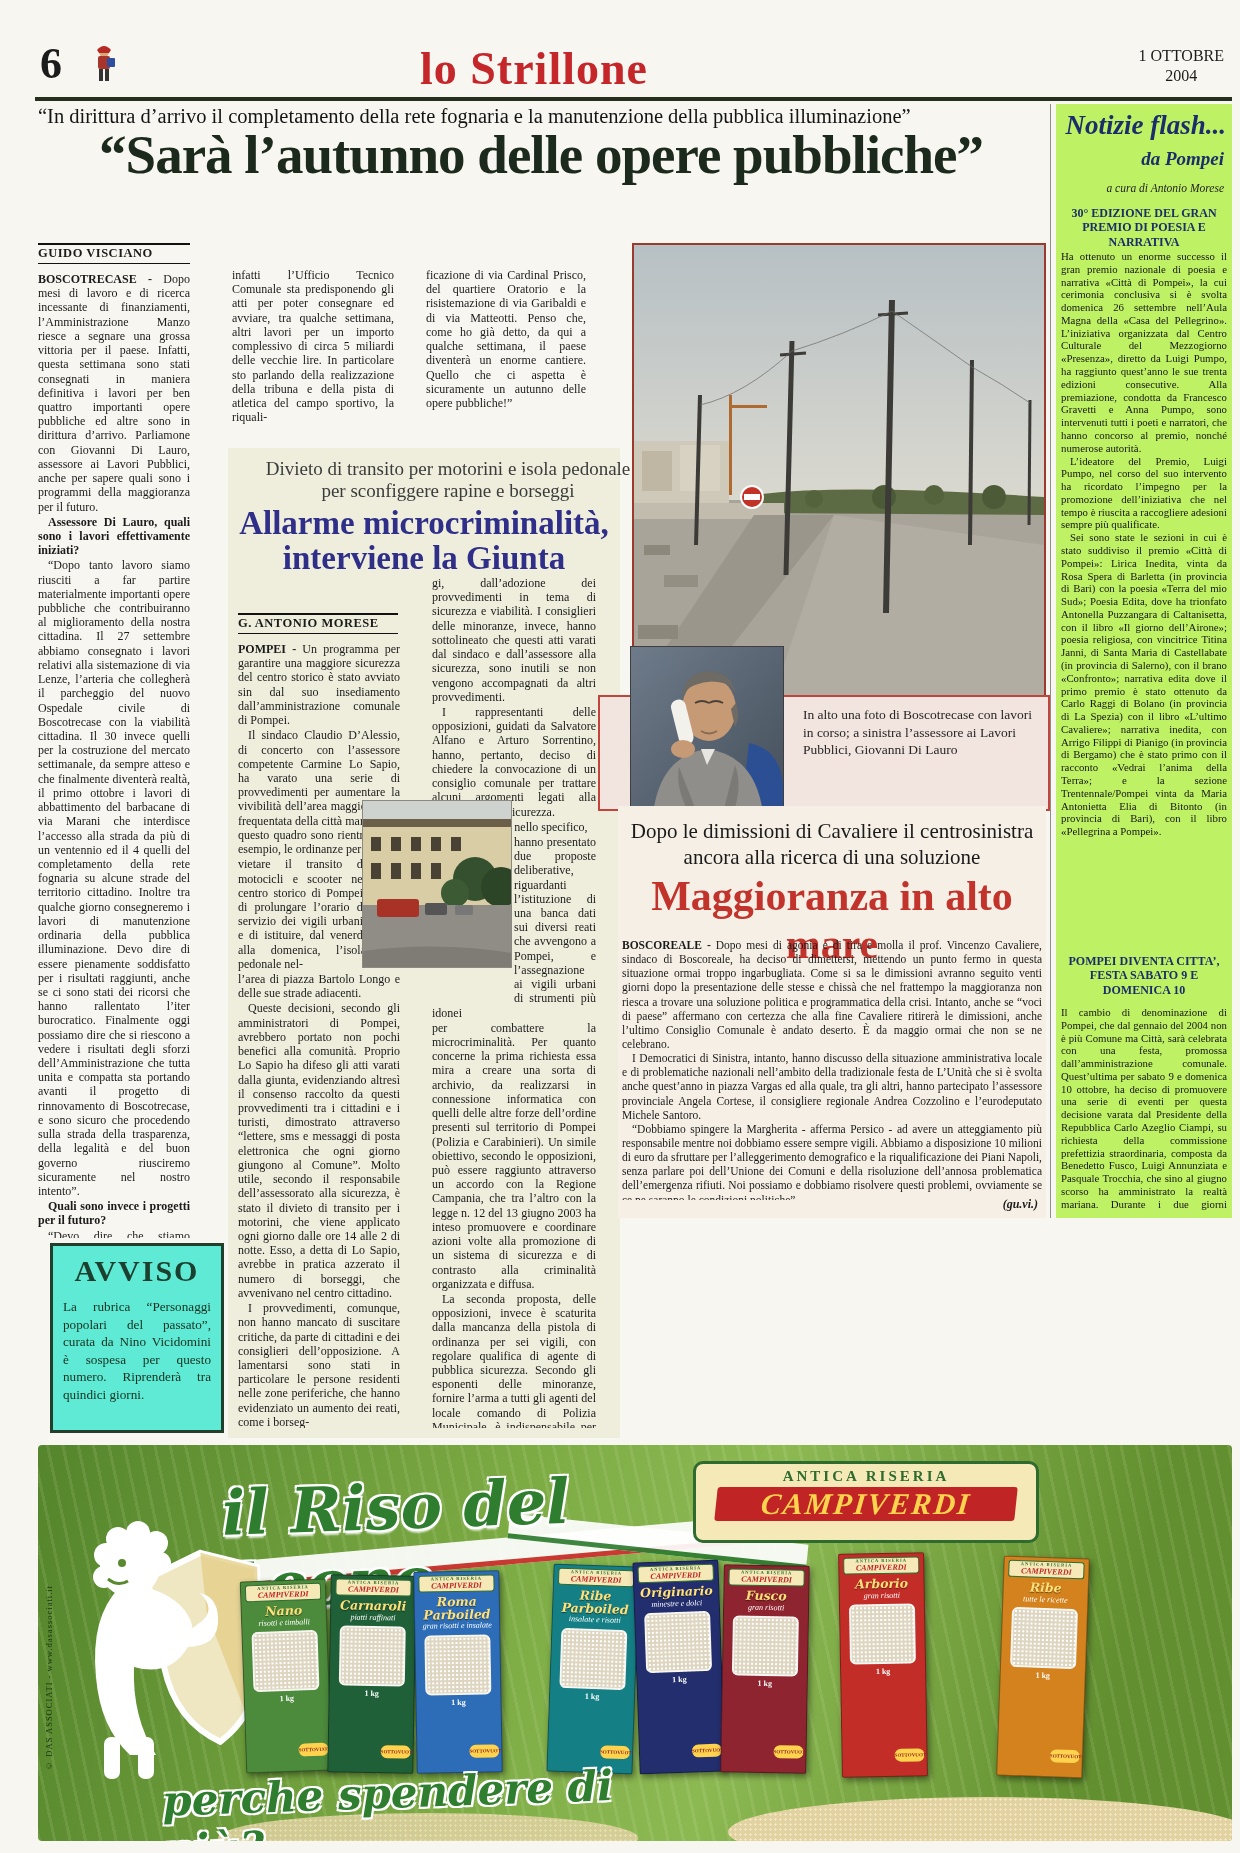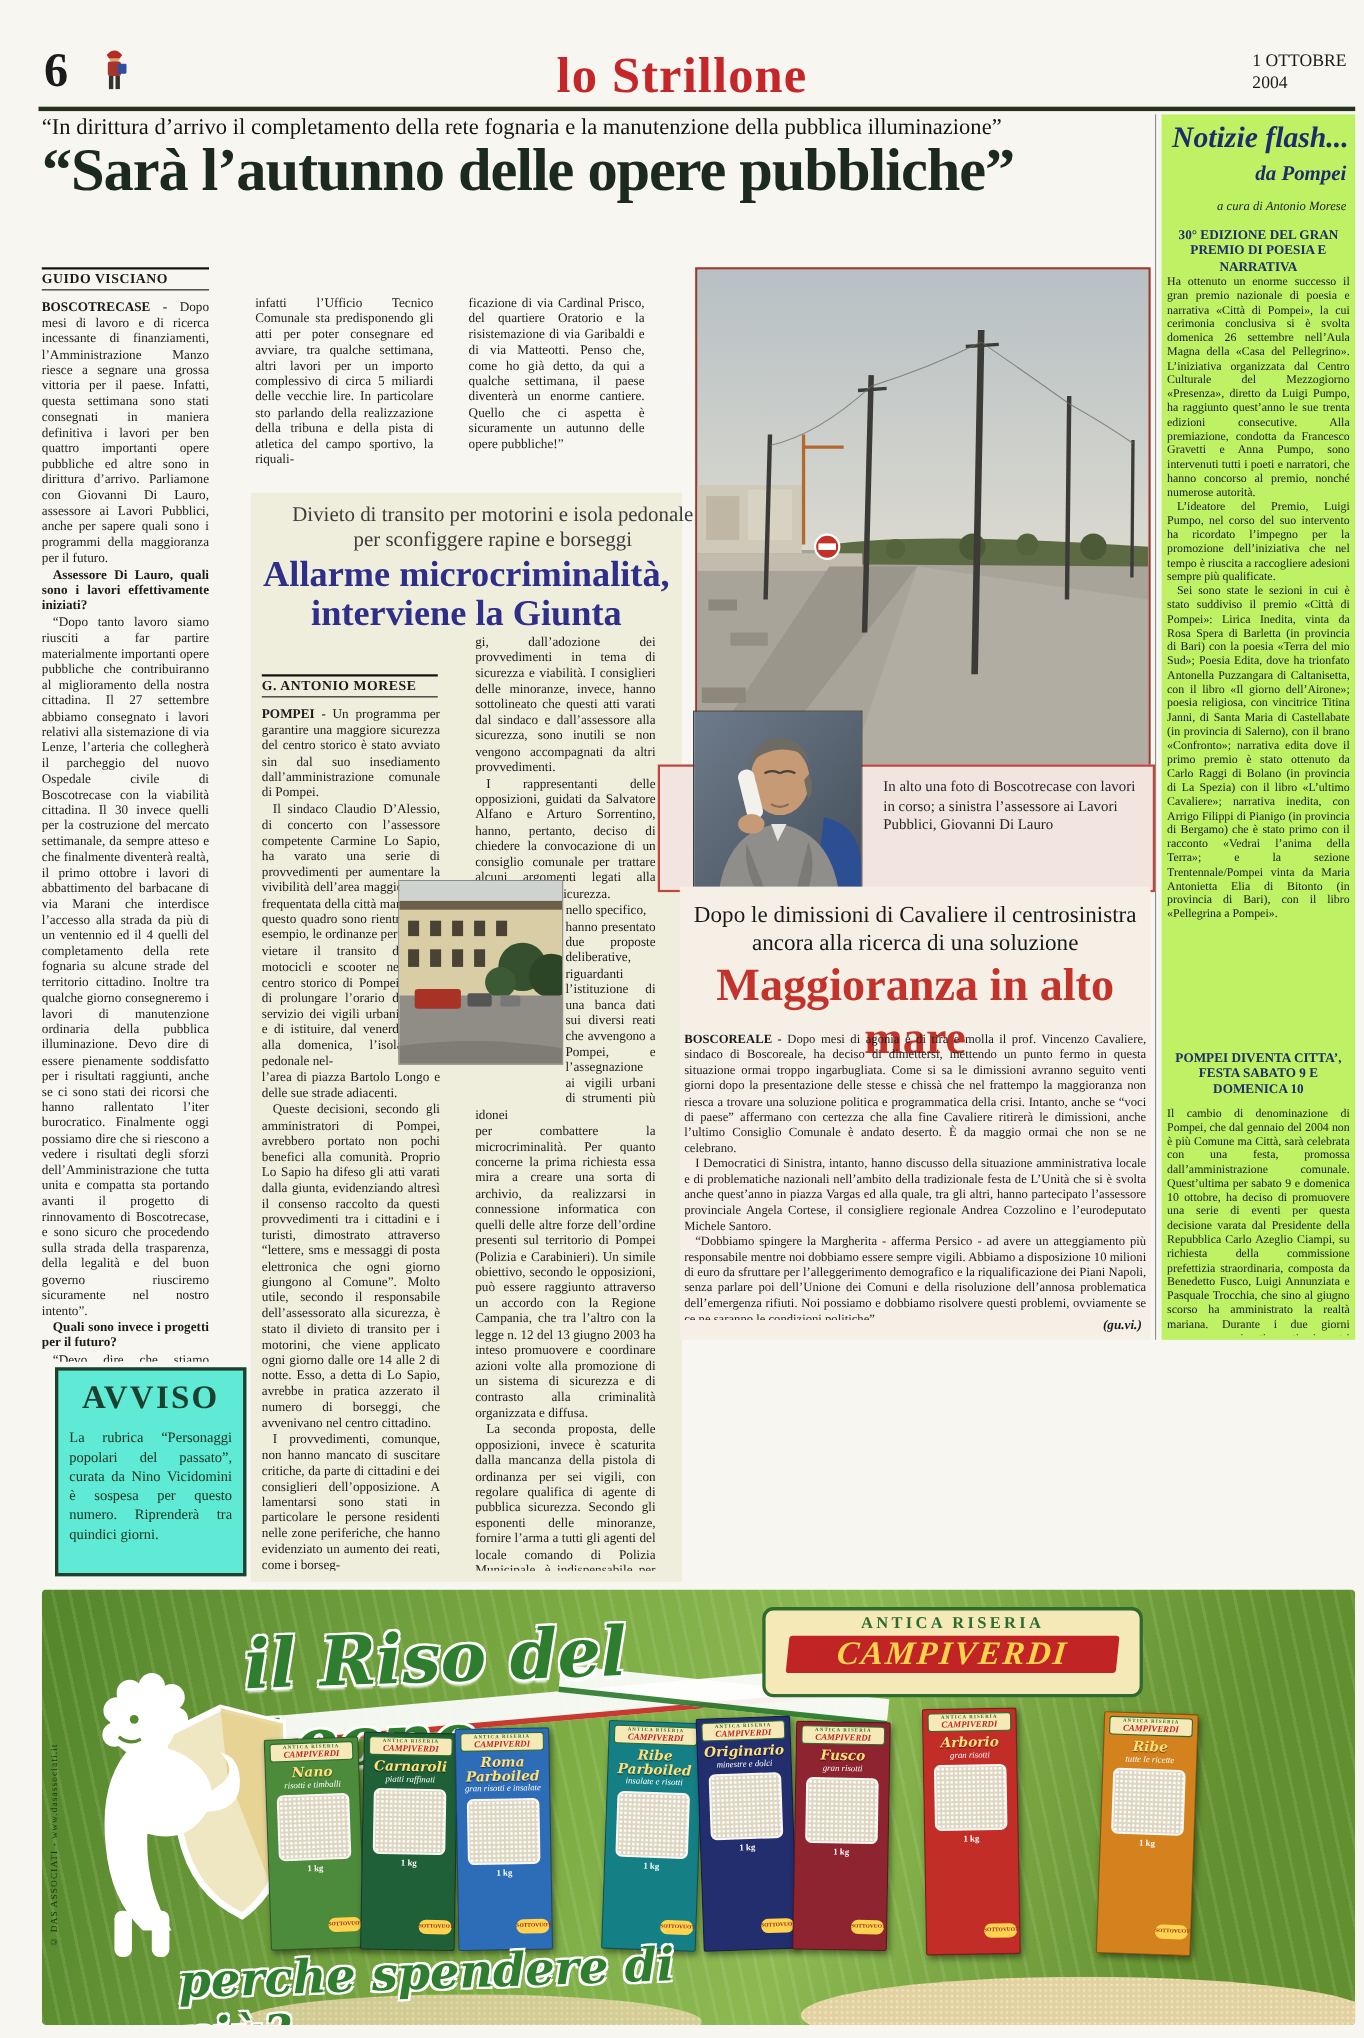--- a/index.html
+++ b/index.html
@@ -1,26 +1,26 @@
 <!DOCTYPE html>
 <html><head>
 <meta charset="utf-8">
 <style>
   html,body{margin:0;padding:0;background:#ffffff;}
   .page{position:relative;width:1240px;height:1853px;background:#f8f6f0;
         font-family:"Liberation Serif",serif;color:#1b1b1b;overflow:hidden;}
   .abs{position:absolute;}
   
   .pagenum{left:40px;top:38px;font-size:44px;font-weight:bold;}
-  .masthead{left:420px;top:42px;width:400px;text-align:center;font-size:46px;font-weight:bold;color:#c5262a;letter-spacing:1px;}
-  .dateline{right:16px;top:46px;text-align:left;font-size:16px;line-height:1.25;}
+  .masthead{left:420px;top:42px;width:400px;font-size:46px;font-weight:bold;color:#c5262a;letter-spacing:1px;}
+  .dateline{right:16px;top:46px;text-align:center;font-size:16px;line-height:1.25;}
   .toprule{left:35px;top:97px;width:1197px;height:4px;background:#26301f;}
   
   .kicker-top{left:38px;top:105px;width:1000px;font-size:20.5px;color:#141414;}
-  .lead-headline{left:38px;top:127px;width:1006px;font-size:55px;line-height:1.02;font-weight:bold;color:#1b2a1d;letter-spacing:-1px;}
+  .lead-headline{left:38px;top:127px;width:1006px;text-align:center;font-size:55px;line-height:1.02;font-weight:bold;color:#1b2a1d;letter-spacing:-1px;}
   .lead-deck{left:38px;top:201px;width:1006px;text-align:center;font-size:24.5px;color:#111;}
   .byline{border-top:2.5px solid #111;border-bottom:1px solid #111;font-size:12.5px;font-weight:bold;letter-spacing:.5px;padding:1px 0 2px 0;}
   .byline1{left:38px;top:243px;width:152px;}
   .bodycol{font-size:12px;line-height:1.185;text-align:justify;overflow:hidden;}
   .bodycol p{margin:0 0 1px 0;text-indent:10px;}
   .bodycol p.noind{text-indent:0;}
   .qhead{font-weight:bold;}
   .colA{left:38px;top:272px;width:152px;height:966px;}
   .colB{left:232px;top:268px;width:162px;height:182px;}
   .colC{left:426px;top:268px;width:160px;height:182px;}

